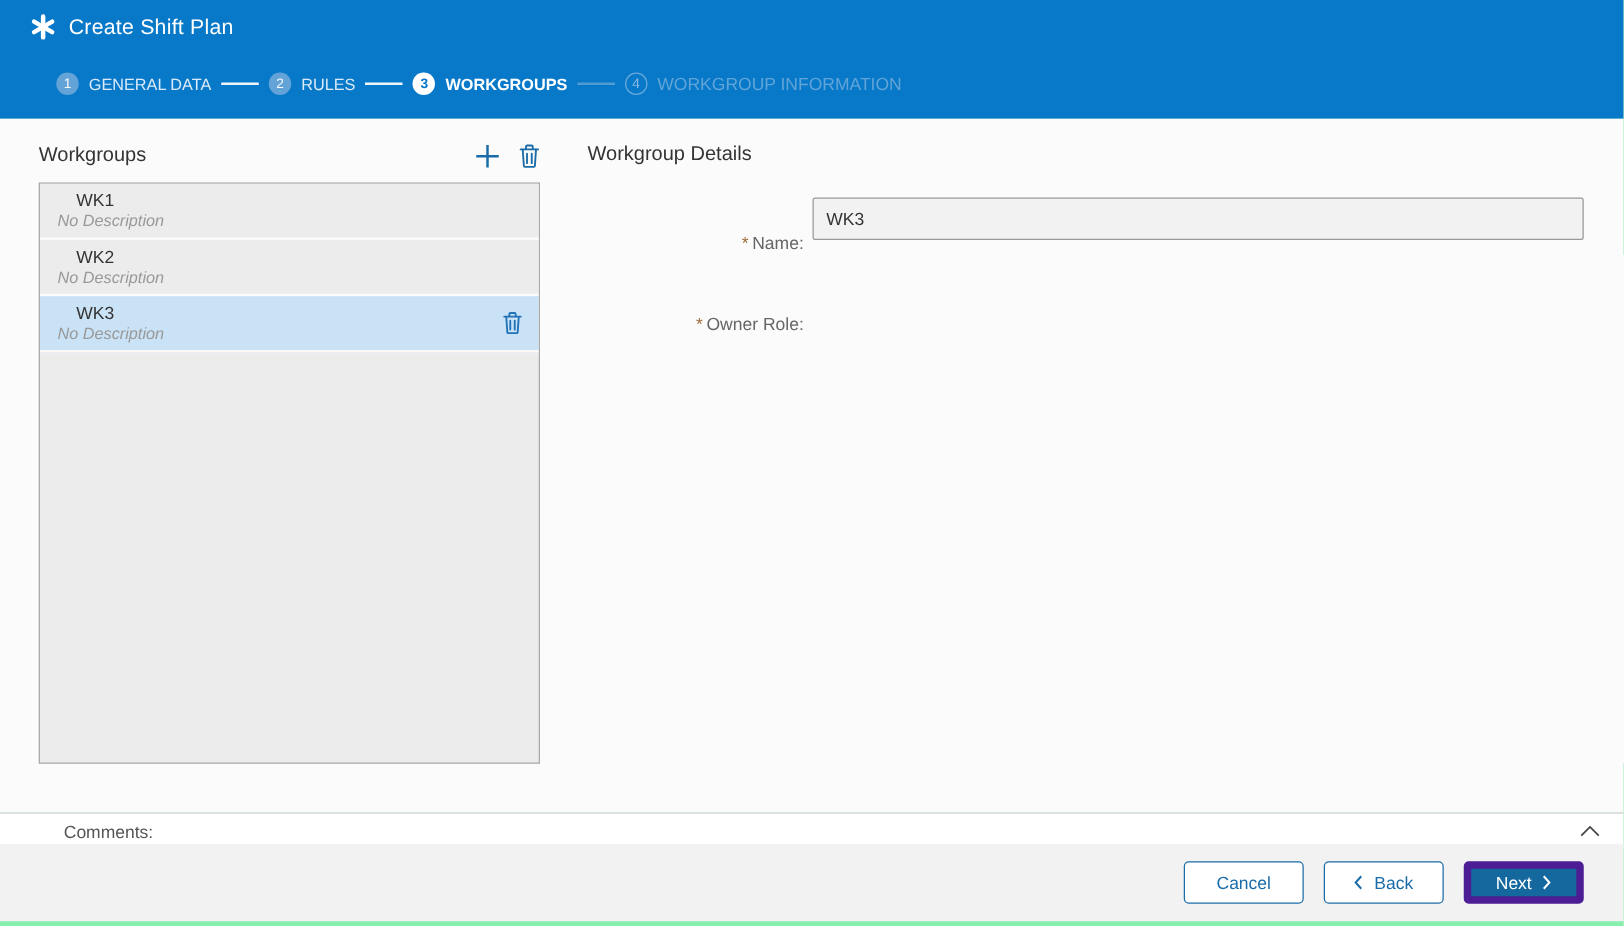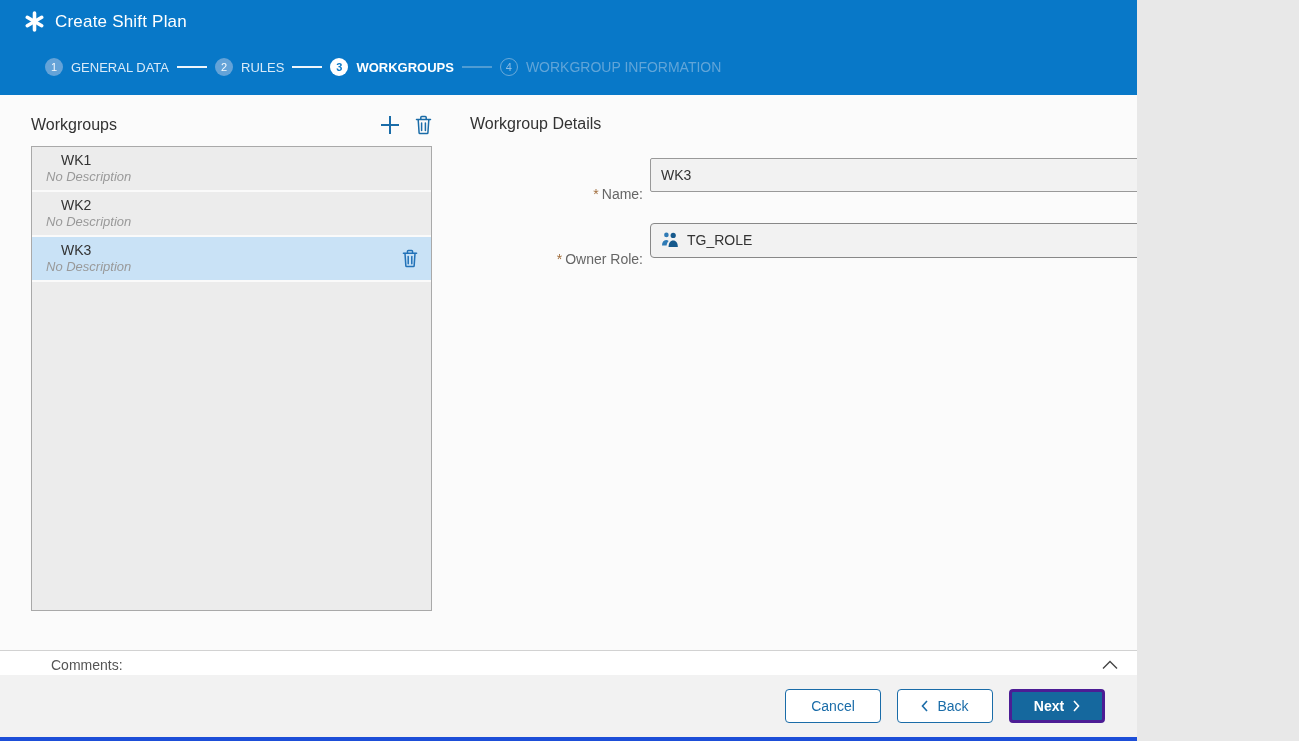--- a/index.html
+++ b/index.html
@@ -1,20 +1,20 @@
 <!DOCTYPE html>
 <html><head>
 <meta charset="utf-8">
 <style>
   * { margin: 0; padding: 0; box-sizing: border-box; }
   html, body { background: #e8e8e8; }
   body { font-family: "Liberation Sans", sans-serif; }
   .page {
-    position: relative; width: 1137px; height: 741px;
-    background: #1d4ed8; overflow: hidden;
+    position: relative; width: 1299px; height: 741px;
+    background: #86efac; overflow: hidden;
   }
 
   
   .header {
     position: absolute; top: 0; left: 0; right: 0; height: 95px;
     background: #0878c8;
   }
   .title-row { position: absolute; top: 11px; left: 24px; display: flex; align-items: center; gap: 10px; }
   .app-icon { width: 21px; height: 21px; display: block; }
   .app-title { color: #ffffff; font-size: 17px; letter-spacing: 0.2px; }
@@ -107,21 +107,21 @@
     background: #f2f2f2; display: flex; align-items: center; justify-content: flex-end;
     padding-right: 32px; gap: 16px;
   }
   .btn {
     min-width: 96px; height: 34px; border-radius: 4px;
     font-family: "Liberation Sans", sans-serif; font-size: 14px;
     display: inline-flex; align-items: center; justify-content: center; gap: 9px;
     cursor: pointer; padding: 0 16px;
   }
   .btn-outline { background: #ffffff; border: 1px solid #1a6ca8; color: #1a6ca8; }
-  .btn-primary { background: #15689e; border: 3px solid #4c1d95; color: #ffffff; font-weight: bold; }
+  .btn-primary { background: #15689e; border: 6px solid #4c1d95; color: #ffffff; }
   .chev { display: block; }
 </style>
 </head>
 <body>
 
 <div class="page">
 
   <div class="header">
     <div class="title-row">
       <svg class="app-icon" viewBox="0 0 20 20">
@@ -212,36 +212,20 @@
 
     <span class="details-title">Workgroup Details</span>
 
     <div class="form">
       <div class="form-row">
         <label class="form-label"><span class="req">*</span><span>Name:</span></label>
         <input class="text-input" type="text" value="WK3" style="">
       </div>
       <div class="form-row">
         <label class="form-label"><span class="req">*</span><span>Owner Role:</span></label>
-        <div class="combo">
-          <div class="combo-value">
-            <svg width="19" height="16" viewBox="0 0 19 16">
-              <g fill="#16598c">
-                <circle cx="12.2" cy="3.4" r="2.6"></circle>
-                <path d="M7.6 15 c0-4 1.8-6.4 4.6-6.4 s4.6 2.4 4.6 6.4 z"></path>
-                <circle cx="5.4" cy="2.9" r="2.3" fill="#2f7ab5"></circle>
-                <path d="M1 13.6 c0-3.5 1.6-5.6 4.1-5.6 1 0 1.9 0.35 2.6 1 -1.3 1.3-2 3.1-2.1 4.6 z" fill="#2f7ab5"></path>
-              </g>
-            </svg>
-            <span class="combo-text">TG_ROLE</span>
-          </div>
-          <button class="combo-arrow-btn">
-            <span class="caret-down"></span>
-          </button>
-        </div>
       </div>
     </div>
   </div>
 
   <div class="comments-bar">
     <span class="comments-label">Comments:</span>
     <button class="collapse-btn">
       <svg class="chev" width="18" height="10" viewBox="0 0 18 10">
         <polyline points="2,8.5 9,1.5 16,8.5" fill="none" stroke="#444444" stroke-width="1.4"></polyline>
       </svg>

